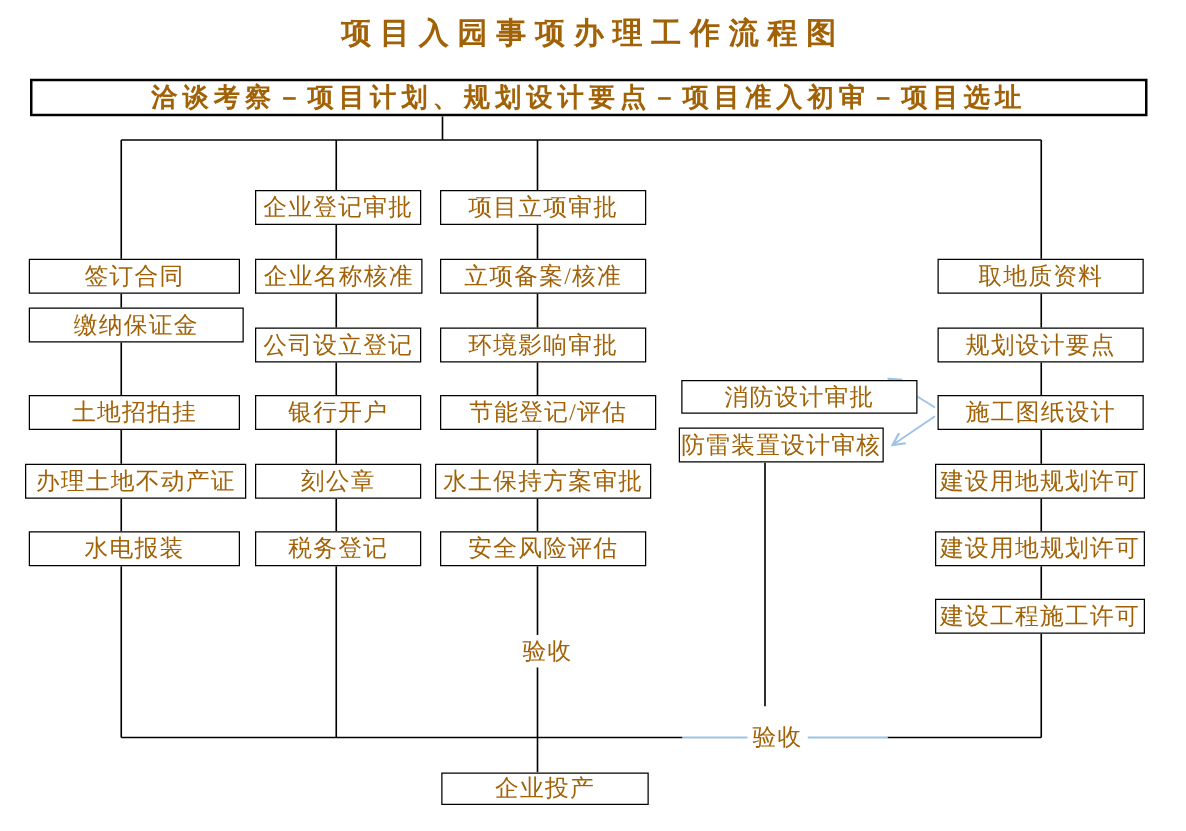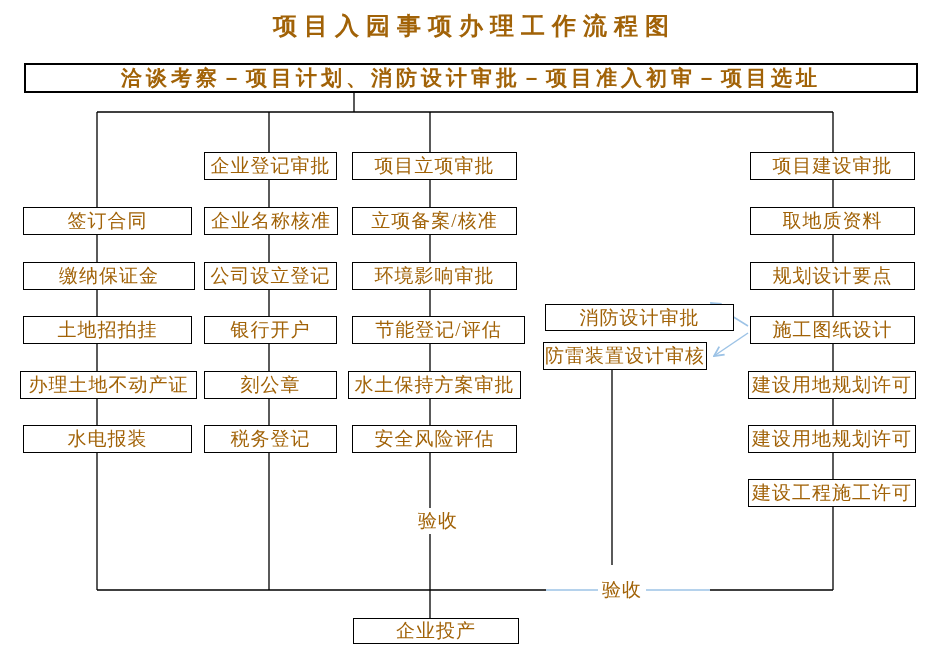--- a/index.html
+++ b/index.html
@@ -82,24 +82,24 @@
 
     <path class="k" d="M97 590 H546"></path>
     <path class="k" d="M710 590 H833"></path>
     <path class="b" d="M546 590 H599"></path>
     <path class="b" d="M646 590 H710"></path>
 
     <path class="b" d="M748 326 L711 303" marker-end="url(#arrowBlue)"></path>
     <path class="b" d="M748 333 L714 356" marker-end="url(#arrowBlue)"></path>
   </svg>
 
-  <div class="box wide-bar">洽谈考察－项目计划、消防设计审批－项目准入初审－项目选址</div>
+  <div class="box wide-bar">洽谈考察－项目计划、规划设计要点－项目准入初审－项目选址</div>
 
   <div class="box" style="left:23px;top:207px;width:169px">签订合同</div>
-  <div class="box" style="left:23px;top:262px;width:172px">缴纳保证金</div>
+  <div class="box" style="left:23px;top:246px;width:172px">缴纳保证金</div>
   <div class="box" style="left:23px;top:316px;width:169px">土地招拍挂</div>
   <div class="box" style="left:20px;top:371px;width:177px">办理土地不动产证</div>
   <div class="box" style="left:23px;top:425px;width:169px">水电报装</div>
 
   <div class="box" style="left:204px;top:152px;width:133px">企业登记审批</div>
   <div class="box" style="left:204px;top:207px;width:134px">企业名称核准</div>
   <div class="box" style="left:204px;top:262px;width:133px">公司设立登记</div>
   <div class="box" style="left:204px;top:316px;width:133px">银行开户</div>
   <div class="box" style="left:204px;top:371px;width:133px">刻公章</div>
   <div class="box" style="left:204px;top:425px;width:133px">税务登记</div>
@@ -107,21 +107,20 @@
   <div class="box" style="left:352px;top:152px;width:165px">项目立项审批</div>
   <div class="box" style="left:352px;top:207px;width:165px">立项备案/核准</div>
   <div class="box" style="left:352px;top:262px;width:165px">环境影响审批</div>
   <div class="box" style="left:352px;top:316px;width:173px">节能登记/评估</div>
   <div class="box" style="left:348px;top:371px;width:173px">水土保持方案审批</div>
   <div class="box" style="left:352px;top:425px;width:165px">安全风险评估</div>
 
   <div class="box" style="left:545px;top:304px;width:189px;height:27px">消防设计审批</div>
   <div class="box" style="left:543px;top:342px;width:164px">防雷装置设计审核</div>
 
-  <div class="box" style="left:750px;top:152px;width:165px">项目建设审批</div>
   <div class="box" style="left:750px;top:207px;width:165px">取地质资料</div>
   <div class="box" style="left:750px;top:262px;width:165px">规划设计要点</div>
   <div class="box" style="left:750px;top:316px;width:165px">施工图纸设计</div>
   <div class="box" style="left:748px;top:371px;width:168px">建设用地规划许可</div>
   <div class="box" style="left:748px;top:425px;width:168px">建设用地规划许可</div>
   <div class="box" style="left:748px;top:479px;width:168px">建设工程施工许可</div>
 
   <div class="float-label" style="left:408px;top:508px;width:60px">验收</div>
   <div class="float-label" style="left:598px;top:577px;width:48px">验收</div>
 

